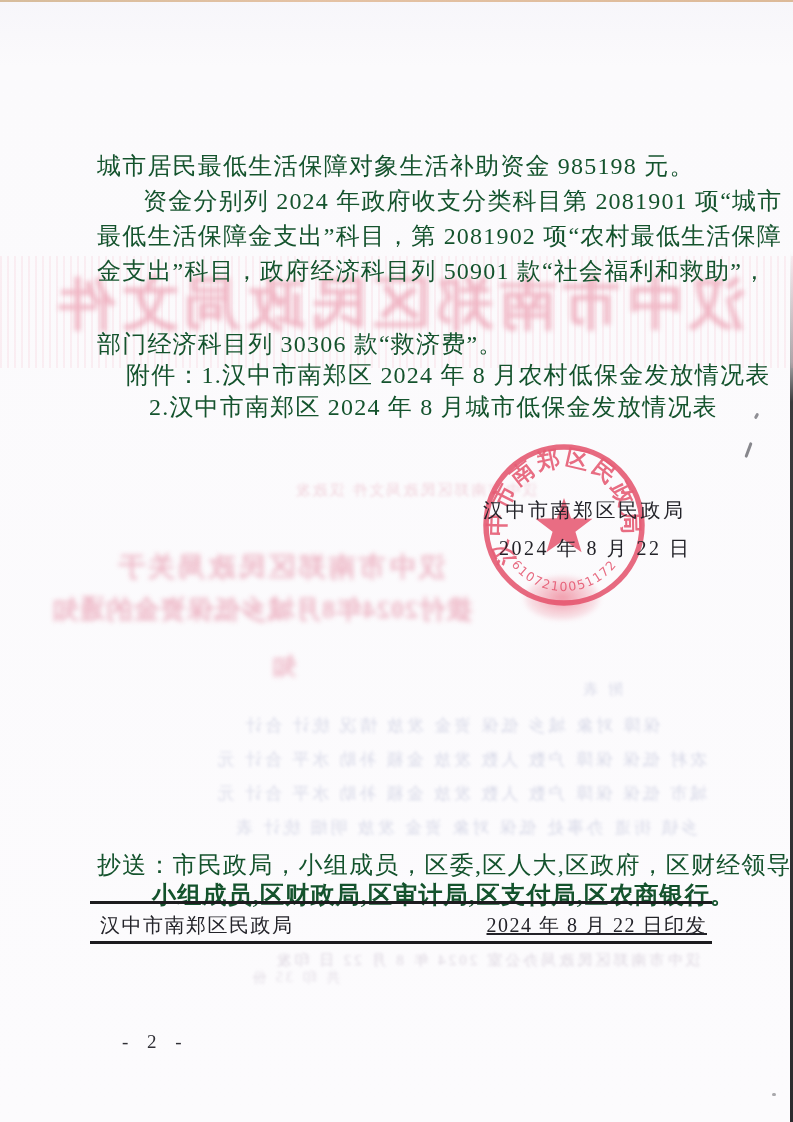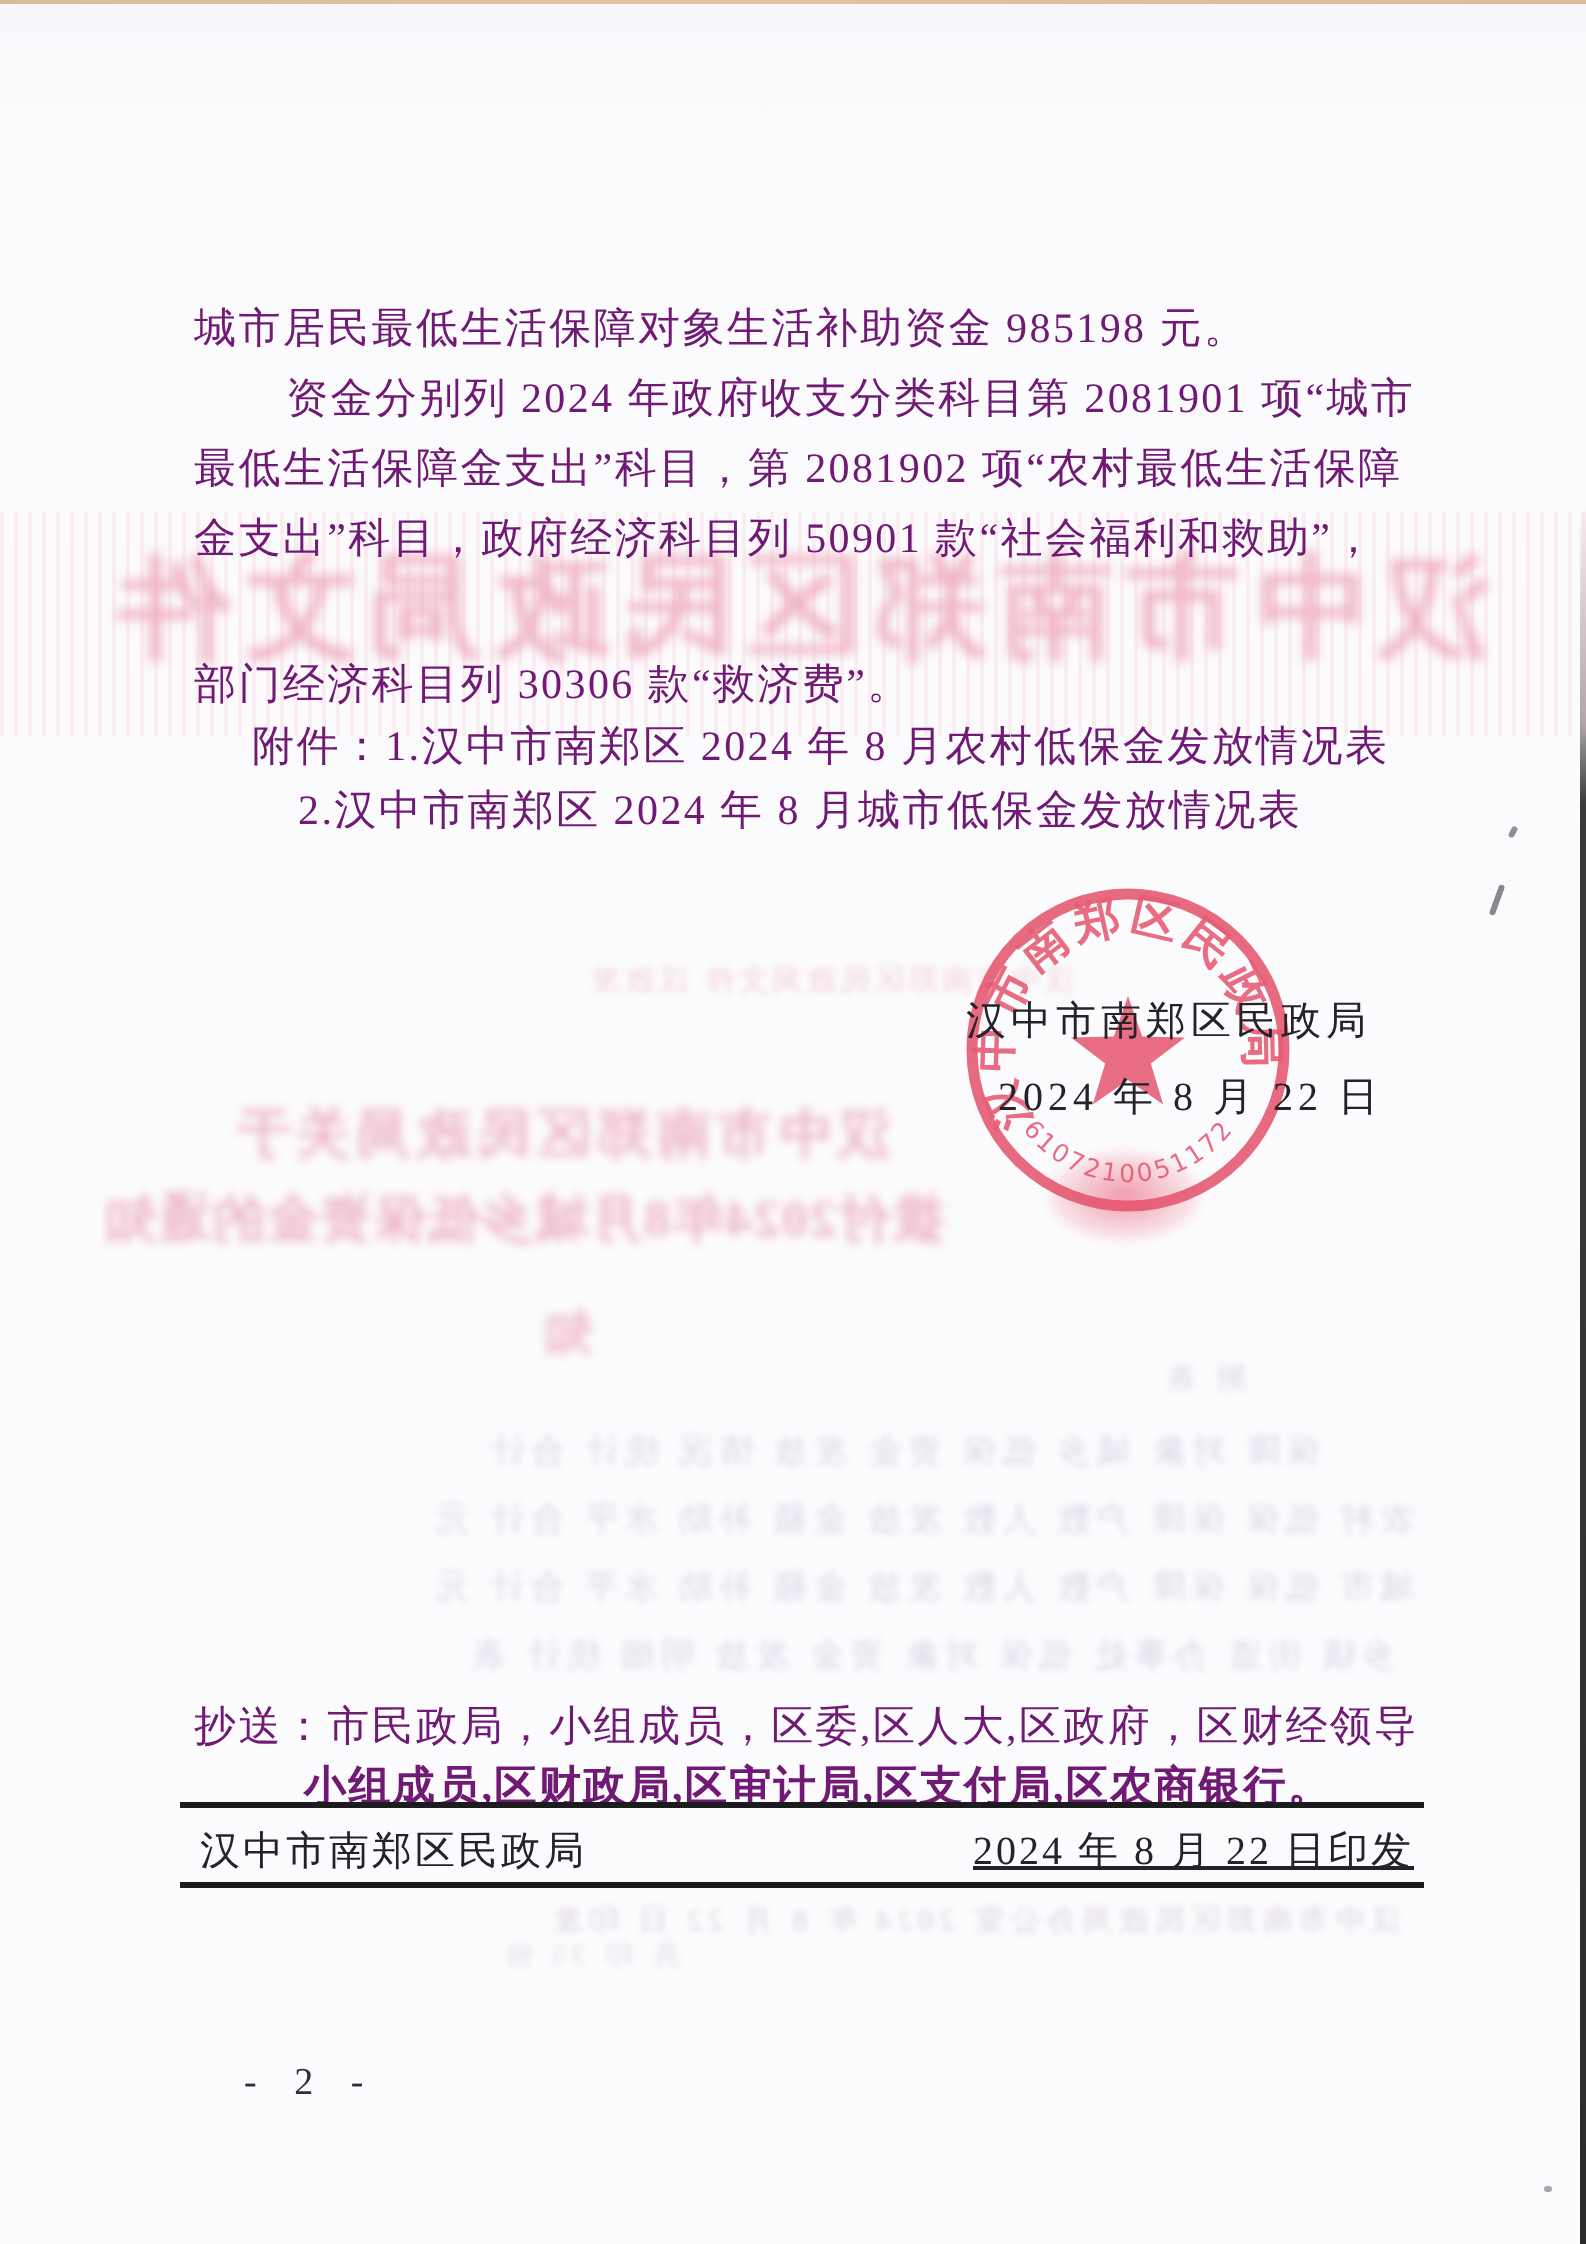--- a/index.html
+++ b/index.html
@@ -4,21 +4,21 @@
 <style>
   html,body{margin:0;padding:0;}
   body{
     width:793px;height:1122px;position:relative;overflow:hidden;
     background:
       linear-gradient(180deg, #f7f6fa 0%, #fbfafc 6%, #fcfbfd 100%);
     font-family:"Liberation Serif","DejaVu Serif",serif;
     color:#26262c;
   }
   .abs{position:absolute;white-space:nowrap;}
-  .bodyline{font-size:21px;letter-spacing:1.2px;color:#701a75;}
+  .bodyline{font-size:24px;letter-spacing:1.2px;color:#14532d;}
   .mirror{transform:scaleX(-1);}
   .pink-band-text{
     font-weight:bold;color:#eda2b4;filter:blur(2.6px);opacity:.75;
     font-size:57px;letter-spacing:6px;
   }
   .pink-line{
     font-weight:bold;color:#eaa6b8;filter:blur(2.4px);opacity:.8;
   }
   .ghost{
     color:#b6bad4;filter:blur(1.6px);opacity:.5;font-size:17px;letter-spacing:3px;

